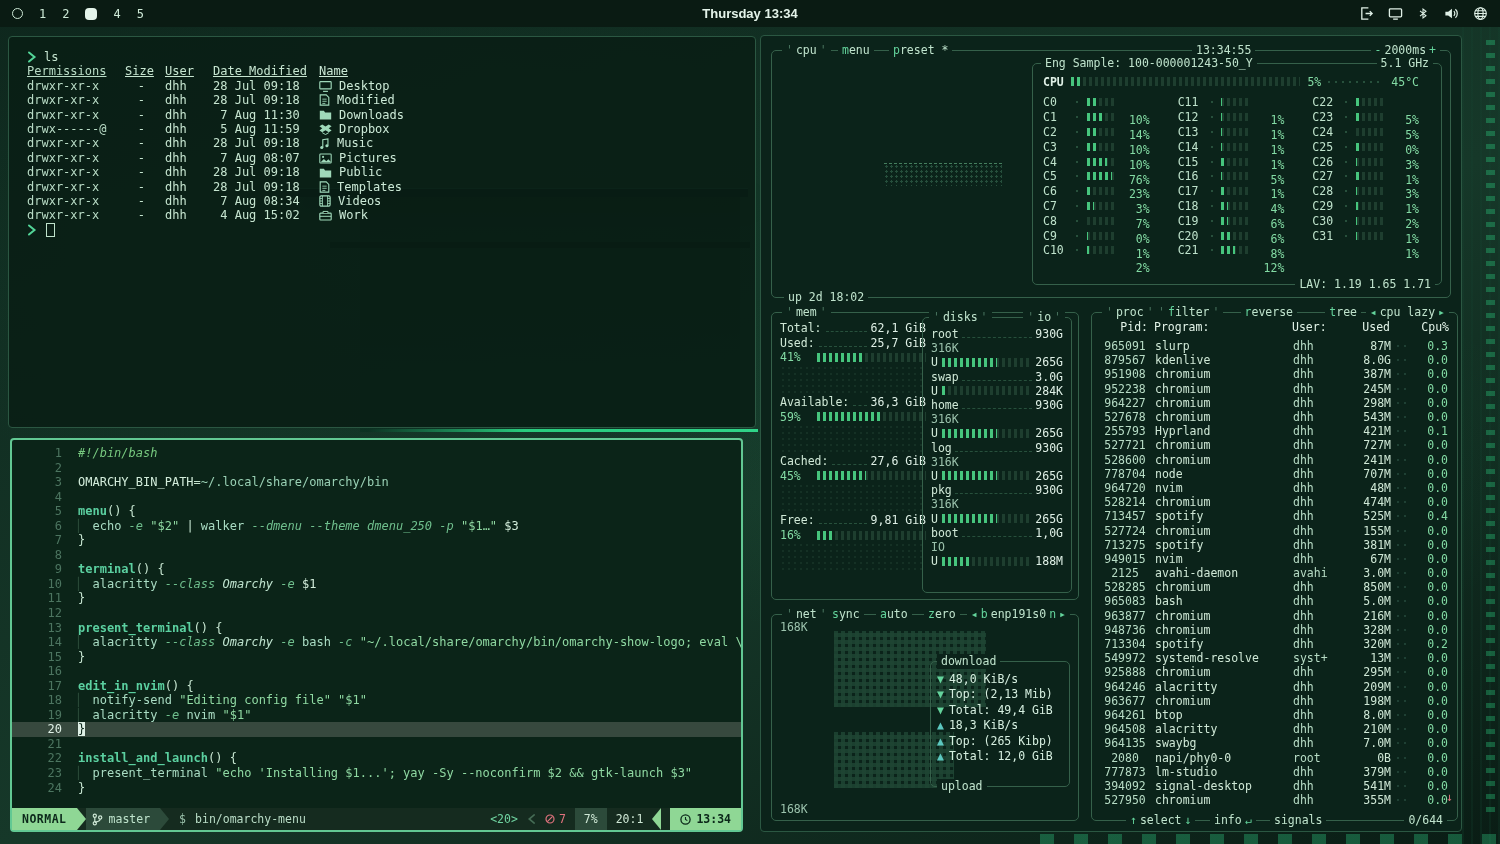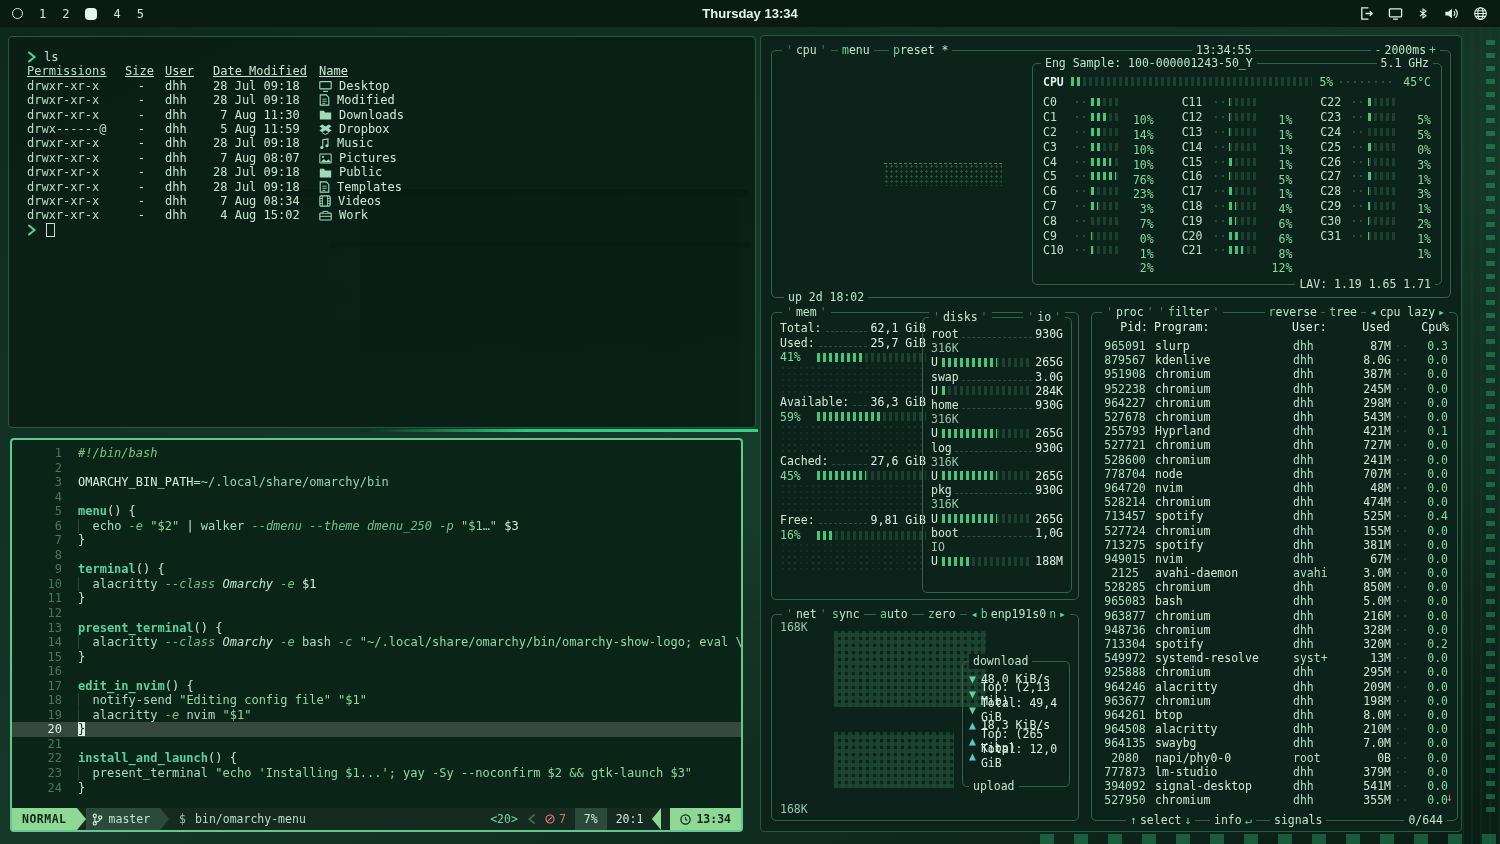--- a/index.html
+++ b/index.html
@@ -79,21 +79,21 @@
   .bbox{position:absolute;border:1px solid #35604a;border-radius:5px;box-sizing:border-box;}
   .chip{position:absolute;top:-8px;background:#0b231a;padding:0 4px;line-height:15px;display:flex;align-items:center;gap:3px;white-space:nowrap;}
   .chip.bottom{top:auto;bottom:-8px;}
   .chip .q{color:#4a7560;}
   .keyed>span{display:inline-block;}
   .keyed>span::first-letter{color:#64d49c;}
   .key{color:#64d49c;}
   .arr{color:#64d49c;}
   .cpu-box{left:10px;top:14px;width:680px;height:248px;}
   .cpu-spark{position:absolute;right:448px;top:112px;width:118px;height:22px;border-top:1px dashed #4c8a67;background:radial-gradient(circle,#2a5440 1px,transparent 1.2px) 0 0/5px 5px;opacity:.9;}
-  .cores-box{position:absolute;top:12px;right:8px;bottom:12px;width:410px;border:1px solid #35604a;border-radius:5px;padding:10px 10px 4px 10px;box-sizing:border-box;}
+  .cores-box{position:absolute;top:12px;right:8px;bottom:12px;width:410px;border:1px solid #35604a;border-radius:5px;padding:10px 22px 4px 10px;box-sizing:border-box;}
   .cpurow{display:flex;align-items:center;gap:7px;height:15px;}
   .cpurow .lbl{font-weight:bold;color:#dff0e6;}
   .meter{position:relative;height:9px;background:repeating-linear-gradient(90deg,#1e3e2f 0 3px,transparent 3px 6px);display:inline-block;}
   .meter i{position:absolute;left:0;top:0;bottom:0;background:repeating-linear-gradient(90deg,#46c57d 0 3px,transparent 3px 6px);}
   .cpu-total-meter{flex:1;}
   .dots{flex:1;height:2px;background:repeating-linear-gradient(90deg,#27503c 0 2px,transparent 2px 7px);}
   .pct{color:#83dba4;}
   .temp{color:#83dba4;}
   .cores-grid{display:grid;grid-auto-flow:column;grid-template-rows:repeat(11,14.8px);column-gap:28px;margin-top:6px;}
   .corerow{display:flex;align-items:center;gap:5px;}
@@ -121,21 +121,21 @@
   .durow .meter{flex:1;}
   .durow .dv{color:#dff0e6;}
   .net-box{left:10px;top:578px;width:308px;height:207px;}
   .scale-top{position:absolute;left:8px;top:5px;color:#9cc3ad;}
   .scale-bottom{position:absolute;left:8px;bottom:4px;color:#9cc3ad;}
   .net-graph{position:absolute;background:
      repeating-linear-gradient(90deg,rgba(47,97,72,.85) 0 4px,transparent 4px 7px),
      repeating-linear-gradient(0deg,rgba(47,97,72,.85) 0 4px,transparent 4px 7px);opacity:.55;}
   .ng-d{left:62px;top:16px;width:152px;height:76px;}
   .ng-u{left:62px;bottom:32px;width:120px;height:56px;}
-  .net-stats{position:absolute;right:8px;top:46px;width:108px;height:126px;border:1px solid #35604a;border-radius:5px;padding:9px 6px 4px;box-sizing:border-box;}
+  .net-stats{position:absolute;right:8px;top:46px;width:140px;height:126px;border:1px solid #35604a;border-radius:5px;padding:9px 6px 4px;box-sizing:border-box;}
   .nrow{display:flex;gap:5px;height:15.5px;align-items:center;color:#d6efe0;}
   .nrow .down{color:#64d49c;}
   .nrow .up{color:#5cc8c0;}
   .proc-box{left:330px;top:276px;width:367px;height:509px;}
   .proc-head{display:grid;grid-template-columns:48px 132px 44px 48px 1fr 32px;column-gap:6px;padding:7px 8px 2px;color:#e2f3e8;}
   .proc-head .r{text-align:right;}
   .proc-rows{position:absolute;left:1px;right:1px;top:26px;bottom:14px;overflow:hidden;padding:0 8px;}
   .prow{display:grid;grid-template-columns:48px 132px 44px 48px 1fr 32px;column-gap:6px;height:14.2px;align-items:center;}
   .prow .pid{text-align:center;color:#b7dcc5;}
   .prow .prg{color:#cfe8d6;overflow:hidden;}
@@ -985,21 +985,21 @@
       <span class="chip" style="left:10px">
         <span class="q">'</span>
           <span>proc</span>
           <span class="q">'</span>
       </span>
       <span class="chip keyed" style="left:62px">
         <span class="q">'</span>
           <span>filter</span>
           <span class="q">'</span>
       </span>
-      <span class="chip keyed" style="right:136px">
+      <span class="chip keyed" style="right:160px">
           <span>reverse</span>
         </span>
       <span class="chip keyed" style="right:96px">
           <span>tree</span>
         </span>
       <span class="chip" style="right:8px">
         <span class="arr">◂</span>
           <span>cpu lazy</span>
           <span class="arr">▸</span>
       </span>

